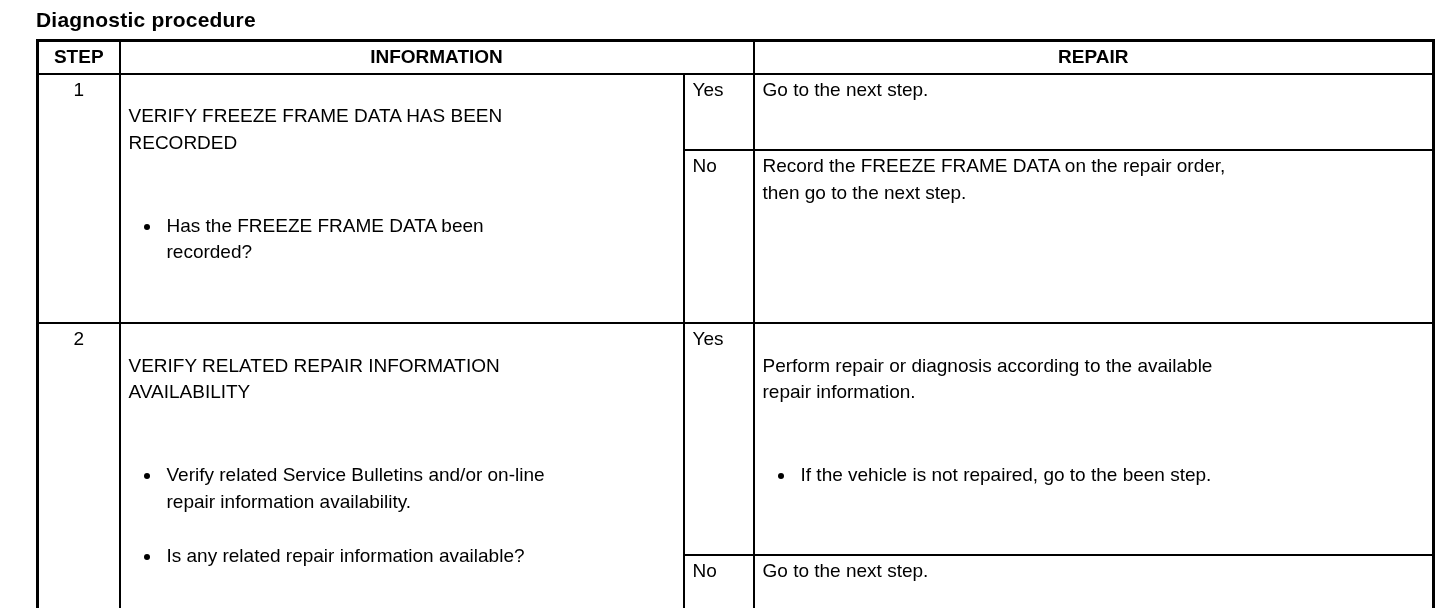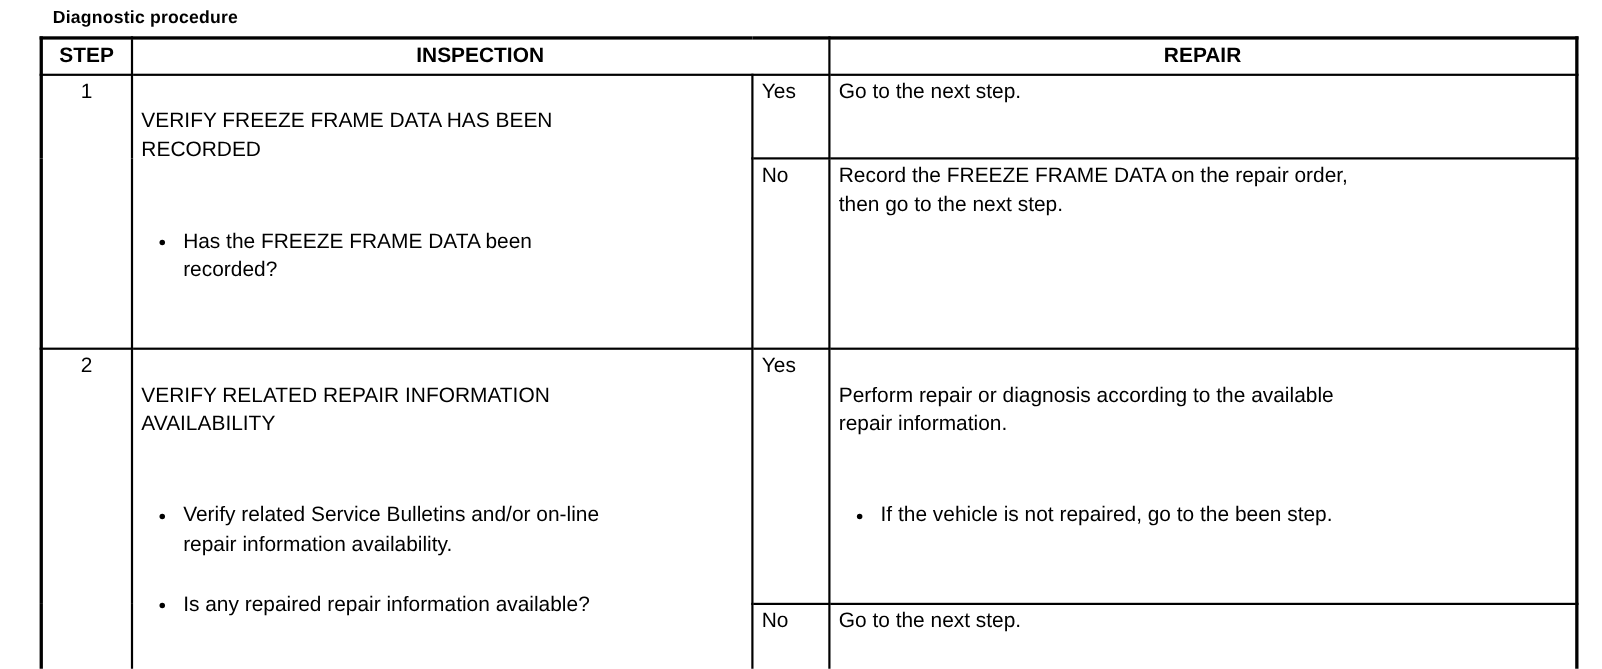--- a/index.html
+++ b/index.html
@@ -9,23 +9,23 @@
     width: 1456px;
     height: 608px;
     font-family: "Liberation Sans", sans-serif;
     color: #000000;
     overflow: hidden;
   }
   .page {
     padding: 6px 22px 0 36px;
   }
   .doc-title {
-    font-size: 16px;
+    font-size: 21px;
     font-weight: bold;
-    margin: 2px 0 7px 12px;
+    margin: 2px 0 7px 0;
     letter-spacing: 0.2px;
   }
   table.diag {
     border-collapse: collapse;
     table-layout: fixed;
     width: 1396px;
     border: 3px solid #000;
   }
   table.diag th, table.diag td {
     border: 2px solid #000;
@@ -78,21 +78,21 @@
   <table class="diag">
     <colgroup>
       <col style="width:82px">
       <col style="width:564px">
       <col style="width:70px">
       <col style="width:680px">
     </colgroup>
     <thead>
       <tr>
         <th>STEP</th>
-        <th colspan="2">INSPECTION</th>
+        <th colspan="2">INFORMATION</th>
         <th>REPAIR</th>
       </tr>
     </thead>
     <tbody>
 
       <tr class="r1a">
         <td class="step" rowspan="2">1</td>
         <td class="insp" rowspan="2">
           <div class="insp-title">VERIFY FREEZE FRAME DATA HAS BEEN
 RECORDED</div>
@@ -111,21 +111,21 @@
       </tr>
 
       <tr class="r2a">
         <td class="step" rowspan="2">2</td>
         <td class="insp" rowspan="2">
           <div class="insp-title">VERIFY RELATED REPAIR INFORMATION
 AVAILABILITY</div>
           <ul>
             <li>Verify related Service Bulletins and/or on-line
 repair information availability.</li>
-            <li>Is any repaired repair information available?</li>
+            <li>Is any related repair information available?</li>
           </ul>
         </td>
         <td class="ans">Yes</td>
         <td class="act">
           <div>Perform repair or diagnosis according to the available
 repair information.</div>
           <ul>
             <li>If the vehicle is not repaired, go to the been step.</li>
           </ul>
         </td>

